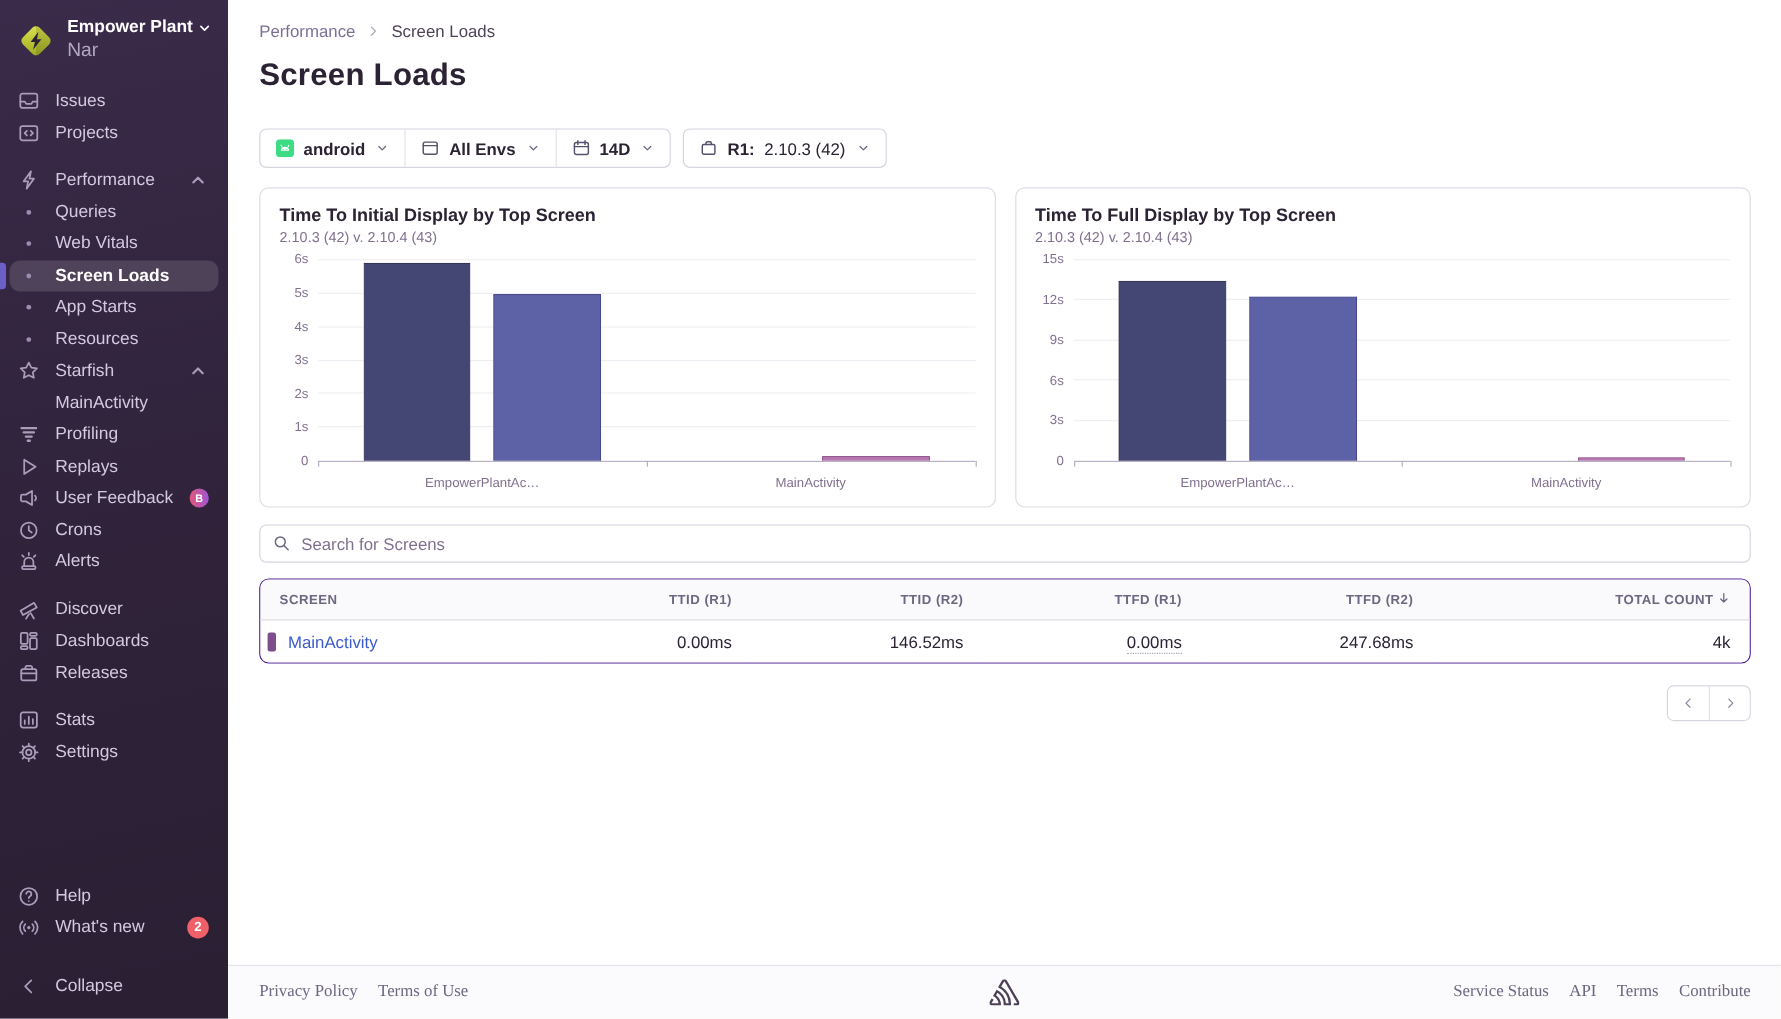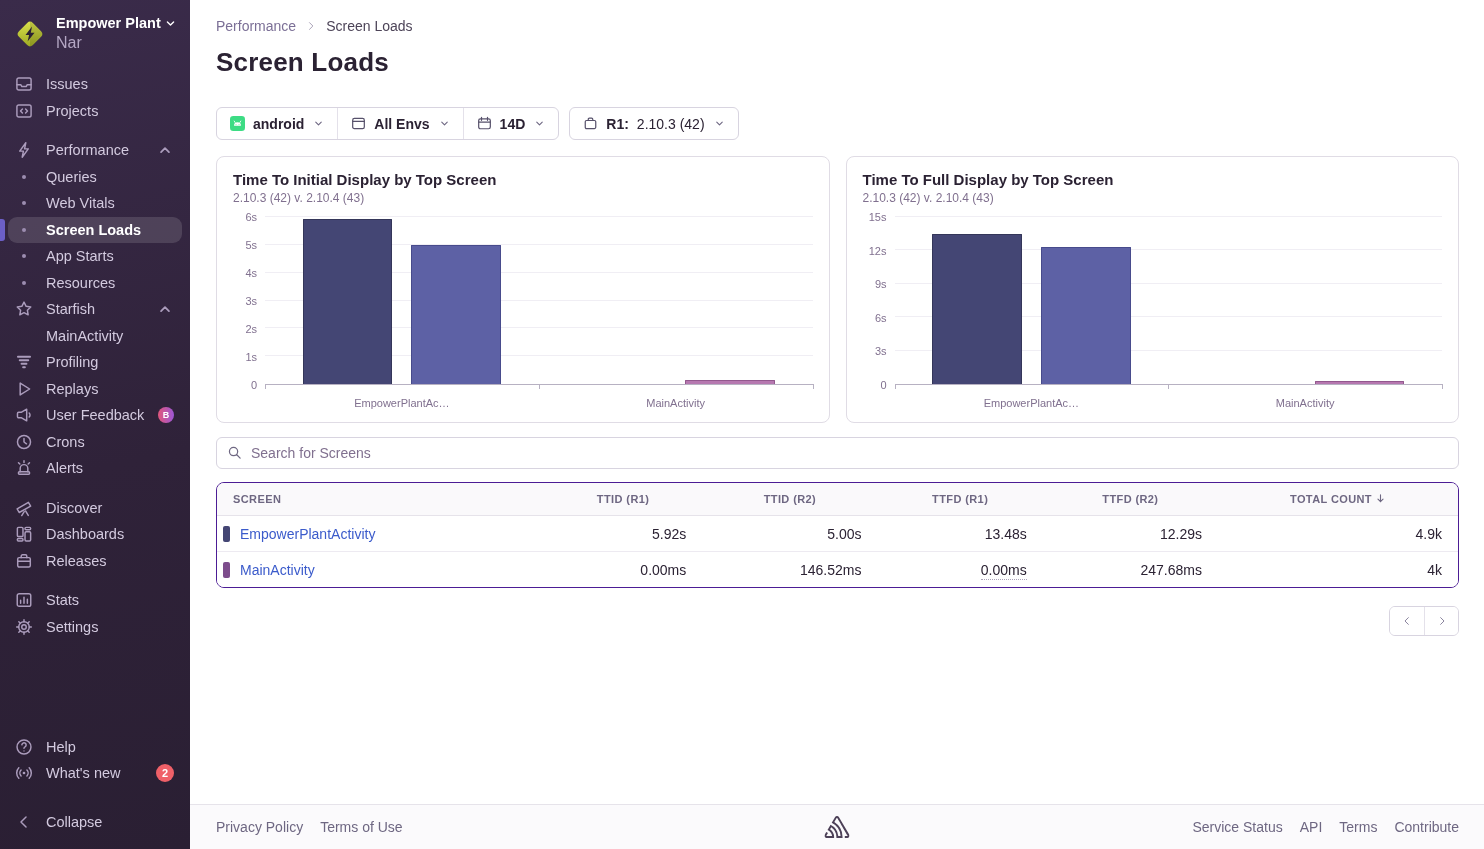--- a/index.html
+++ b/index.html
@@ -83,21 +83,21 @@
   .search-input { width:100%; height:32px; border:1px solid #d8d4e0; border-radius:6px;
     padding:0 12px 0 34px; font-size:14px; color:#15803d; outline:none;
     font-family:"Liberation Sans","DejaVu Sans",sans-serif; }
   .search-input::placeholder { color:#80708f; }
 
   
   .panel { margin-top:13px; border:1px solid #4c1d95; border-radius:8px; overflow:hidden; }
   table { width:100%; border-collapse:collapse; font-size:14px; }
   thead th { background:#faf9fb; color:#6e6782; font-size:11px; font-weight:600;
     letter-spacing:0.4px; text-transform:uppercase; padding:10px 16px;
-    border-bottom:1px solid #e6e3ea; cursor:pointer; white-space:nowrap; }
+    border-bottom:1px solid #e6e3ea; text-align:right; cursor:pointer; white-space:nowrap; }
   thead th.align-left { text-align:left; }
   thead th .sort-icon { display:inline-block; width:11px; height:11px; vertical-align:-1px; margin-left:3px; color:#6e6782; }
   tbody td { padding:9.5px 16px; text-align:right; color:#2b2233; background:#fff; }
   tbody tr + tr td { border-top:1px solid #edeaf1; }
   tbody td.align-left { text-align:left; padding-left:6px; }
   .screen-cell { display:flex; align-items:center; gap:10px; }
   .swatch { width:7px; height:16px; border-radius:2px; flex:0 0 7px; }
   .screen-link { color:#3b5bcb; text-decoration:none; cursor:pointer; }
   .dotted { border-bottom:1px dotted #aaa3b8; padding-bottom:1px; }
 
@@ -108,21 +108,21 @@
     cursor:pointer; color:#87819b; background:#fff; }
   .page-btn + .page-btn { border-left:1px solid #e4e1ea; }
   .page-btn .icon { width:12px; height:12px; }
 
   
   footer { flex:0 0 auto; border-top:1px solid #e6e3ea; background:#fbfafc;
     display:flex; align-items:center; padding:0 25px 0 26px; height:45px; position:relative;
     font-size:14px; color:#6e6782; }
   .footer-left, .footer-right { display:flex; gap:17px; }
   .footer-right { margin-left:auto; }
-  footer a { color:#6e6782; text-decoration:none; cursor:pointer; white-space:nowrap; }
+  footer a { color:#6e6782; text-decoration:none; cursor:pointer; white-space:nowrap;font-family:Liberation Serif, serif; }
   .footer-logo { position:absolute; left:50%; transform:translateX(-50%); width:25px; height:23px; color:#4d4158; }
 
   .icon svg { width:100%; height:100%; display:block; fill:none; stroke:currentColor;
     stroke-width:1.3; stroke-linecap:round; stroke-linejoin:round; }
 </style>
 </head>
 <body>
 
 <div class="app">
 
@@ -533,33 +533,20 @@
                 <th class="align-right">TTFD (R2)</th>
                 <th class="align-right">TOTAL COUNT<span class="icon sort-icon"><svg viewBox="0 0 16 16">
                       <path d="M8 2.6v10M4.3 8.9 8 12.6l3.7-3.7" stroke-width="1.6"></path>
                     </svg></span></th>
               </tr>
             </thead>
           <tbody id="table-body">
               <tr>
                 <td class="align-left">
                   <span class="screen-cell">
-                    <span class="swatch" style="background: rgb(68, 70, 116);"></span>
-                    <a class="screen-link">EmpowerPlantActivity</a>
-                  </span>
-                </td>
-                <td class="align-right"><span>5.92s</span></td>
-                <td class="align-right"><span>5.00s</span></td>
-                <td class="align-right"><span>13.48s</span></td>
-                <td class="align-right"><span>12.29s</span></td>
-                <td class="align-right"><span>4.9k</span></td>
-              </tr>
-              <tr>
-                <td class="align-left">
-                  <span class="screen-cell">
                     <span class="swatch" style="background: rgb(125, 77, 140);"></span>
                     <a class="screen-link">MainActivity</a>
                   </span>
                 </td>
                 <td class="align-right"><span>0.00ms</span></td>
                 <td class="align-right"><span>146.52ms</span></td>
                 <td class="align-right"><span class="dotted">0.00ms</span></td>
                 <td class="align-right"><span>247.68ms</span></td>
                 <td class="align-right"><span>4k</span></td>
               </tr>

